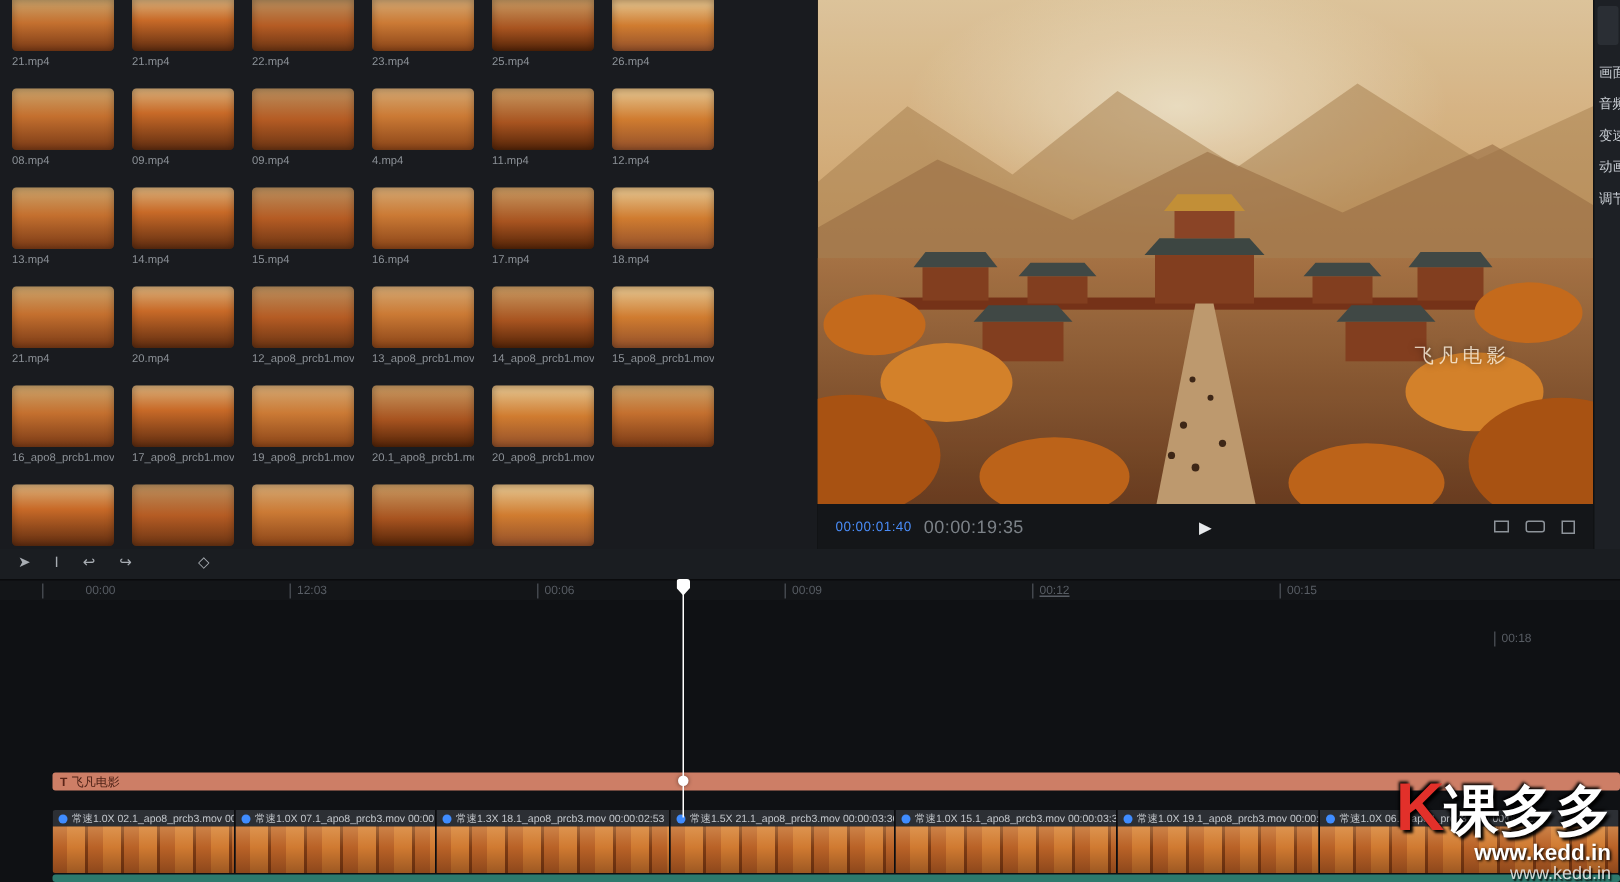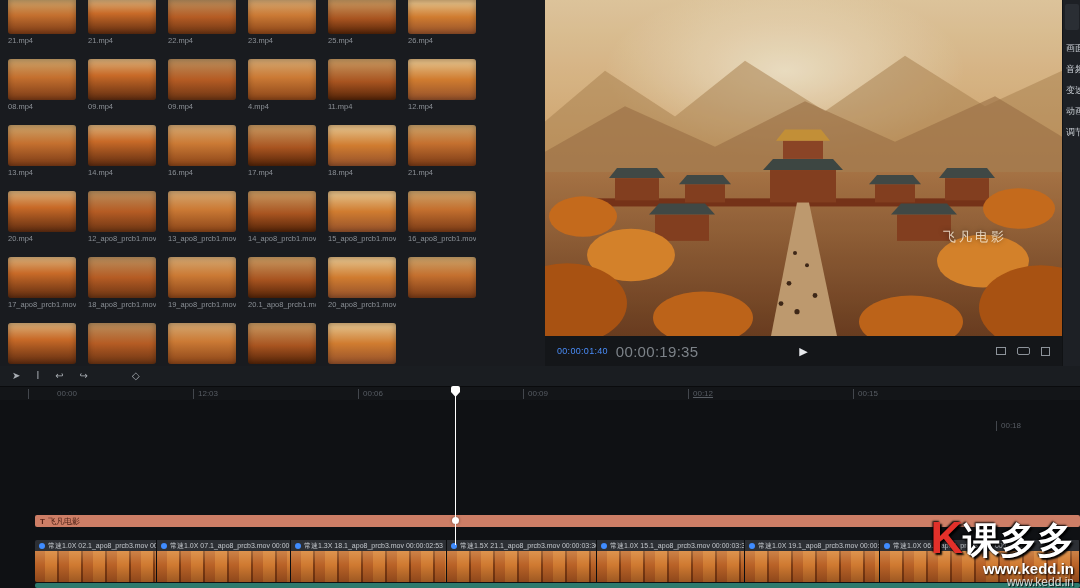--- a/index.html
+++ b/index.html
@@ -27,21 +27,21 @@
 
   
   .preview-panel { width:517px; height:366px; background:#0b0c0e; position:relative; }
   .viewer { position:absolute; top:0; left:0; right:0; bottom:30px; overflow:hidden; background:#000; }
   .viewer svg { display:block; width:100%; height:100%; }
   .overlay-text { position:absolute; right:55px; top:228px; color:rgba(255,246,230,.78);
                   font-size:13px; letter-spacing:3px; text-shadow:0 0 5px rgba(0,0,0,.5); }
   .controls { position:absolute; left:0; right:0; bottom:0; height:30px; background:#141619;
               display:flex; align-items:center; padding:0 12px; }
   .time-current { color:#4a8cf7; font-size:9px; letter-spacing:.3px; }
-  .time-total   { color:#7c8288; font-size:15px; margin-left:8px; letter-spacing:.3px; }
+  .time-total   { color:#7c8288; font-size:12px; margin-left:8px; letter-spacing:.3px; }
   .play-btn { position:absolute; left:50%; transform:translateX(-50%); color:#e8eaed; font-size:11px; cursor:pointer; }
   .right-icons { margin-left:auto; display:flex; gap:11px; align-items:center; }
   .pic { display:inline-block; border:1px solid #8d939a; }
   .snapshot-icon  { width:10px; height:8px; }
   .ratio-icon     { width:13px; height:8px; border-radius:2px; }
   .fullscreen-icon{ width:9px;  height:9px; }
 
   
   .right-panel { width:18px; height:366px; background:#1d2025; border-left:1px solid #101214; padding-top:4px; overflow:hidden; }
   .rp-header { width:14px; height:26px; background:#2a2e34; margin:0 auto 8px auto; border-radius:2px; }
@@ -146,20 +146,24 @@
           </div>
           <div class="tile">
             <div class="thumb v0"></div>
             <div class="tlabel">13.mp4</div>
           </div>
           <div class="tile">
             <div class="thumb v1"></div>
             <div class="tlabel">14.mp4</div>
           </div>
           <div class="tile">
+            <div class="thumb v2"></div>
+            <div class="tlabel">15.mp4</div>
+          </div>
+          <div class="tile">
             <div class="thumb v3"></div>
             <div class="tlabel">16.mp4</div>
           </div>
           <div class="tile">
             <div class="thumb v4"></div>
             <div class="tlabel">17.mp4</div>
           </div>
           <div class="tile">
             <div class="thumb v5"></div>
             <div class="tlabel">18.mp4</div>
@@ -188,24 +192,20 @@
             <div class="thumb v5"></div>
             <div class="tlabel">15_apo8_prcb1.mov</div>
           </div>
           <div class="tile">
             <div class="thumb v0"></div>
             <div class="tlabel">16_apo8_prcb1.mov</div>
           </div>
           <div class="tile">
             <div class="thumb v1"></div>
             <div class="tlabel">17_apo8_prcb1.mov</div>
-          </div>
-          <div class="tile">
-            <div class="thumb v2"></div>
-            <div class="tlabel">18_apo8_prcb1.mov</div>
           </div>
           <div class="tile">
             <div class="thumb v3"></div>
             <div class="tlabel">19_apo8_prcb1.mov</div>
           </div>
           <div class="tile">
             <div class="thumb v4"></div>
             <div class="tlabel">20.1_apo8_prcb1.mov</div>
           </div>
           <div class="tile">

